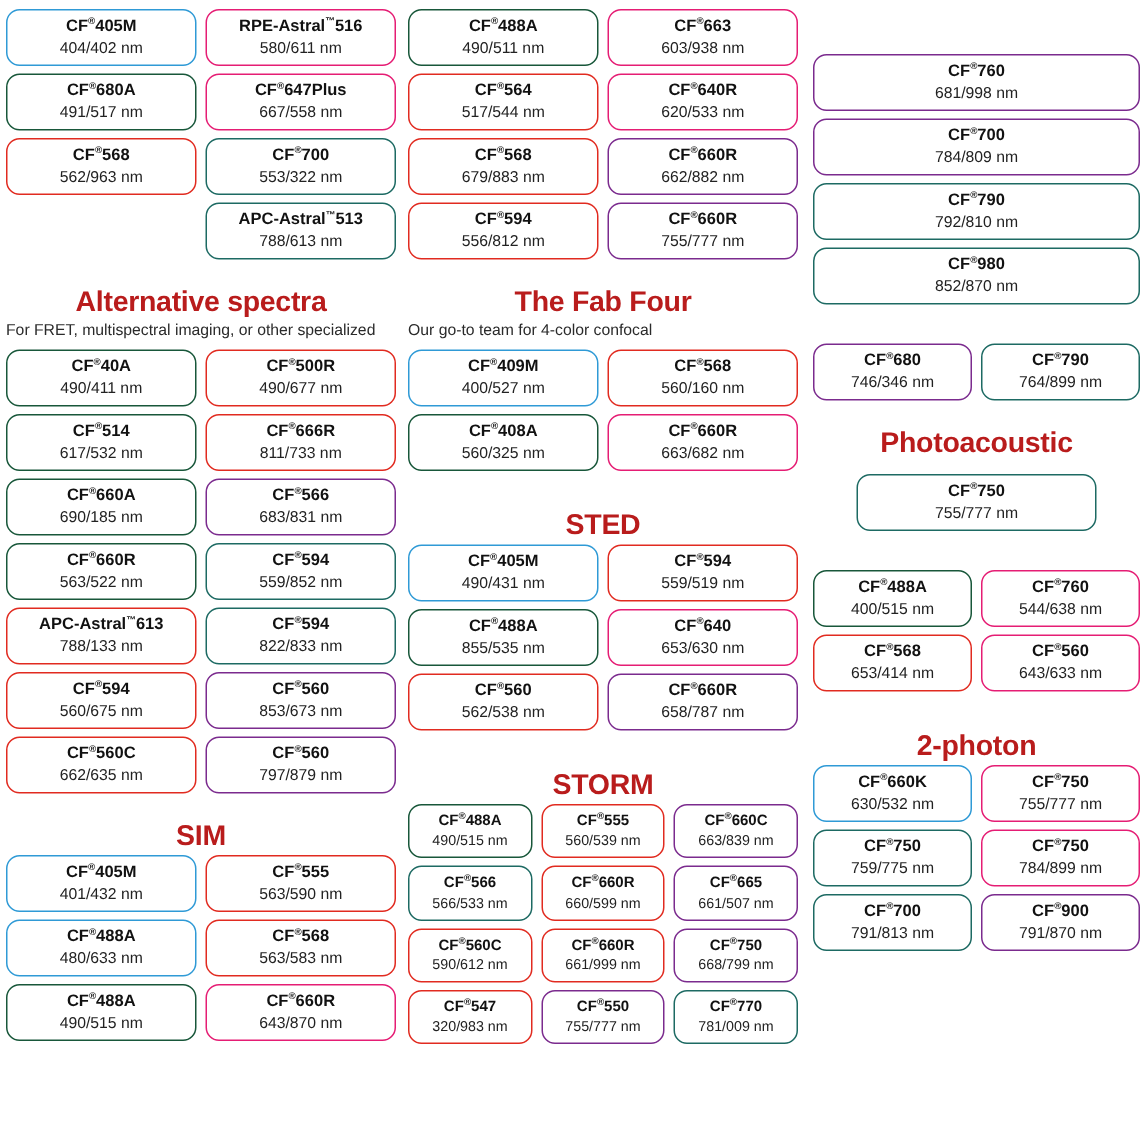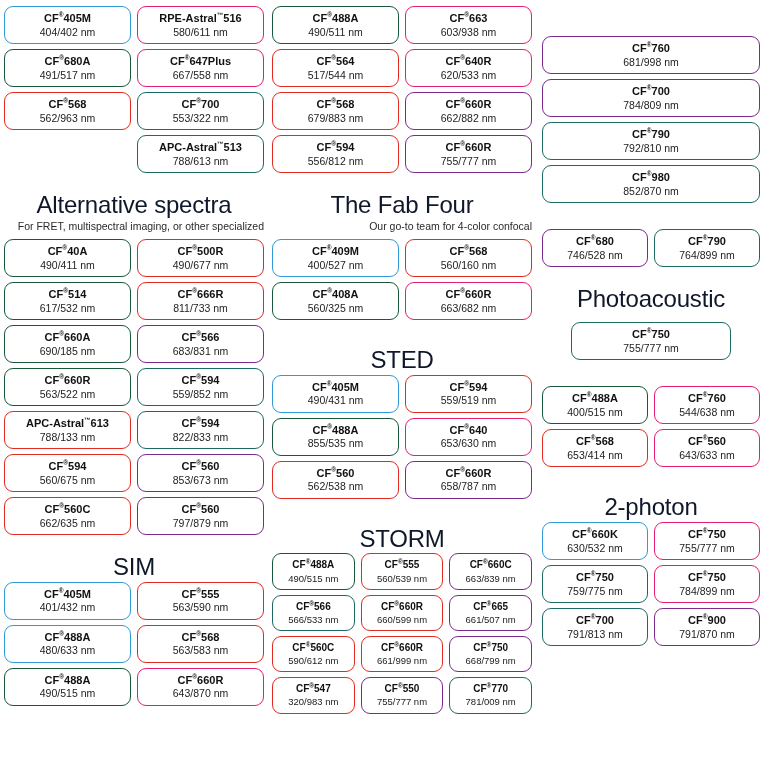--- a/index.html
+++ b/index.html
@@ -19,30 +19,30 @@
     grid-template-rows:auto;
   }
   .col{position:relative;}
   .col-a{padding:6px 4px 0 4px;}
   .col-b{padding:6px 4px 0 4px;}
   .col-c{padding:6px 4px 0 6px;}
 
   
   .sec-title{
     text-align:center;
-    font-weight:normal;
-    font-size:24px;
+    font-weight:bold;
+    font-size:19px;
     letter-spacing:-0.2px;
-    color:#0f172a;
+    color:#b91c1c;
     margin:0 0 1px 0;
     line-height:1.15;
   }
   .sec-title.two-line{line-height:1.18;}
   .sec-sub{
-    text-align:right;
+    text-align:left;
     font-size:10.5px;
     color:#2a2a2a;
     margin:0 0 7px 0;
     line-height:1.2;
   }
   .sec-gap-m{height:18px;}
   .sec-gap-l{height:26px;}
 
   
   .grid{
@@ -416,21 +416,21 @@
         </div>
       </div>
 
     <div class="sec-gap-l"></div>
 
     <div>
       <div class="blk">
           <div class="grid c2">
             <div class="pill b-purple">
               <div class="nm">CF<sup>®</sup>680</div>
-              <div class="wl">746/528 nm</div>
+              <div class="wl">746/346 nm</div>
             </div>
             <div class="pill b-teal">
               <div class="nm">CF<sup>®</sup>790</div>
               <div class="wl">764/899 nm</div>
             </div>
           </div>
         </div>
     </div>
 
     <div class="sec-gap-m"></div>

